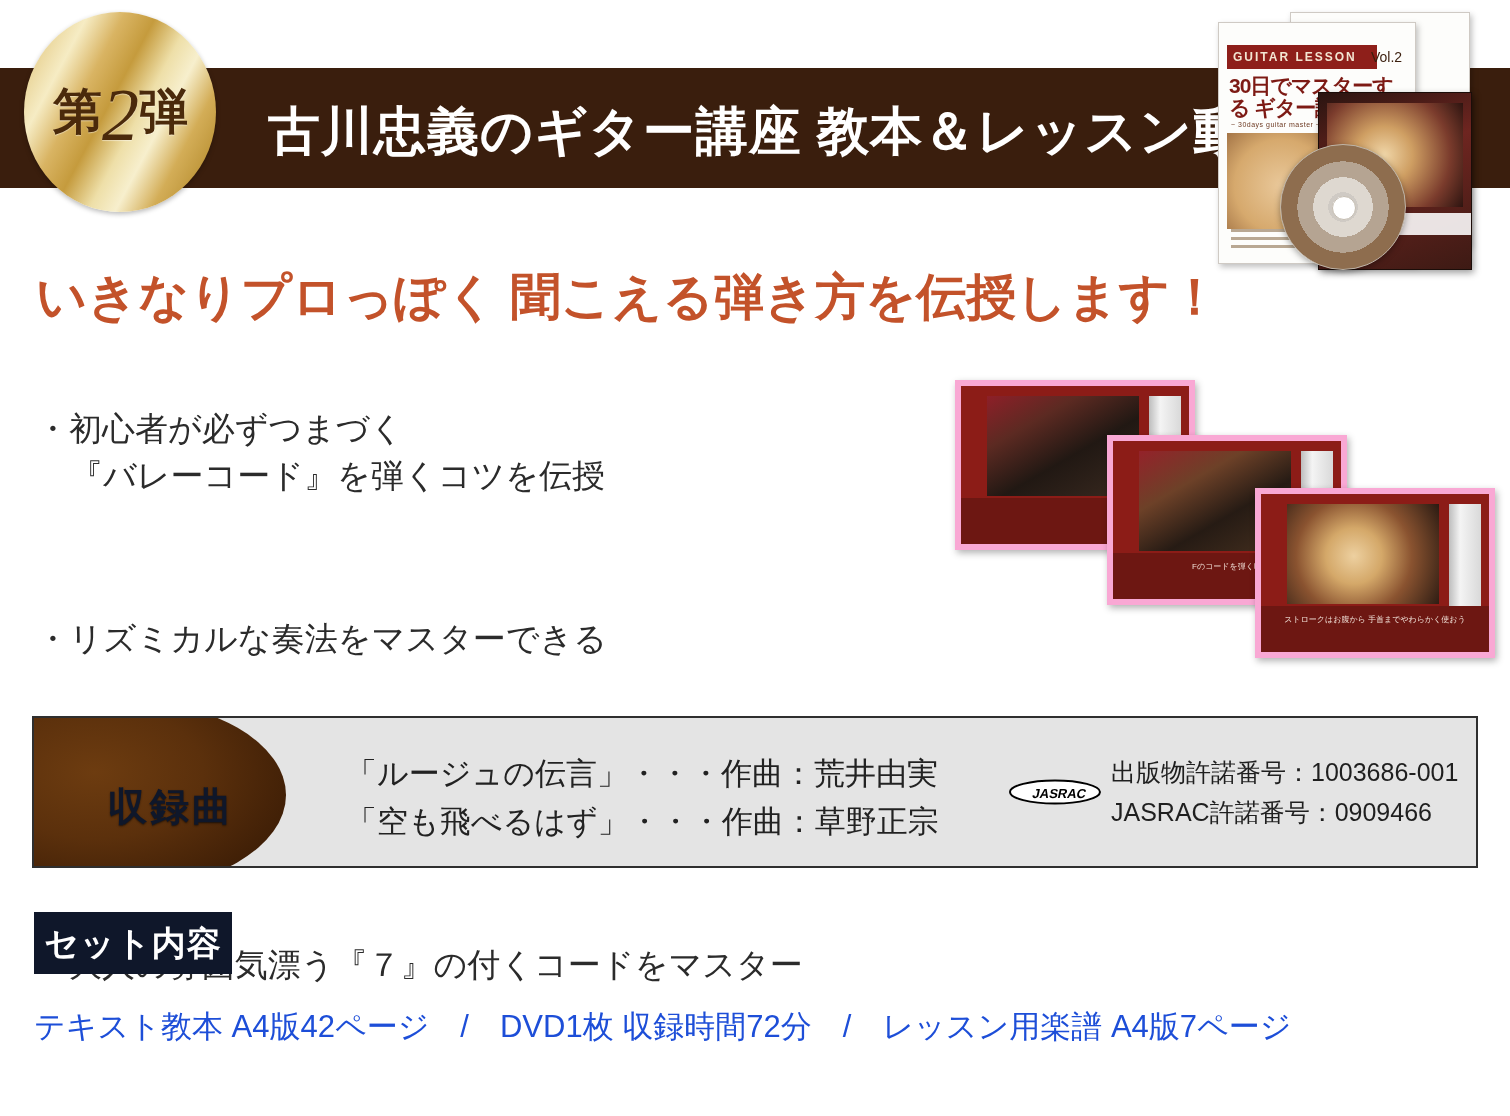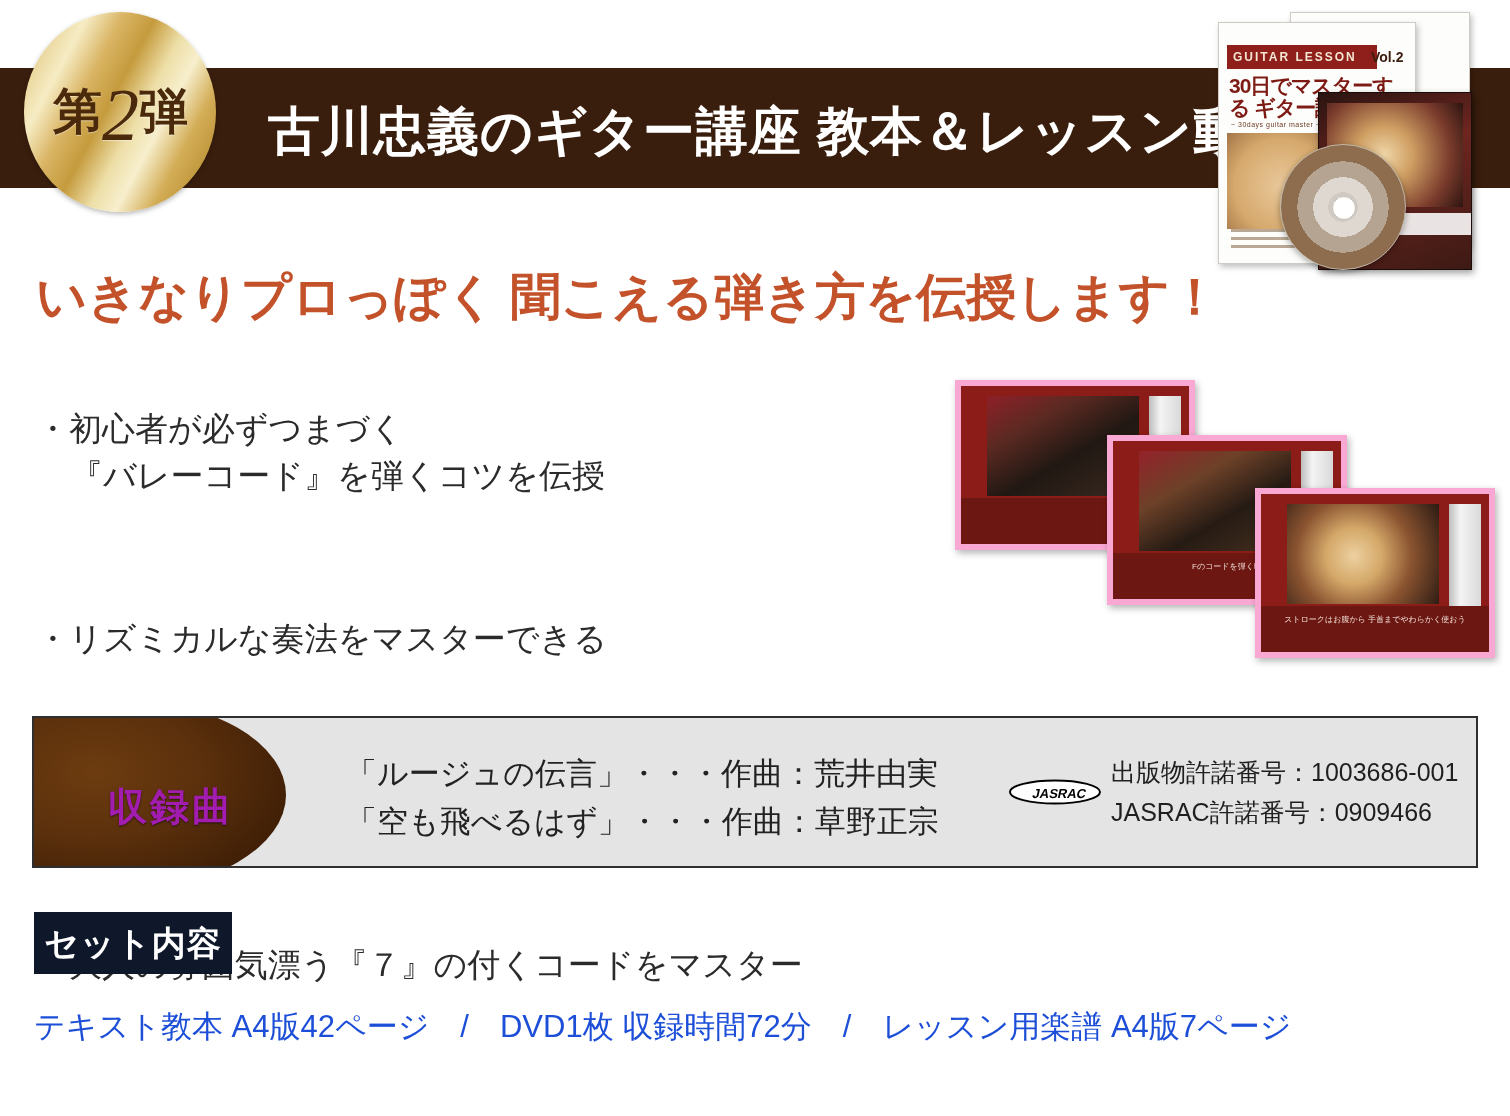--- a/index.html
+++ b/index.html
@@ -113,21 +113,21 @@
     font-size: 12px;
     font-weight: bold;
     letter-spacing: 2px;
     line-height: 24px;
     padding-left: 6px;
     white-space: nowrap;
   }
   .pkg-vol {
     position: absolute;
     left: 152px; top: 22px;
-    font-size: 14px; font-weight: bold; color: #3a1e0d;
+    font-size: 14px; font-weight: normal; color: #3a1e0d;
     line-height: 24px;
     white-space: nowrap;
   }
   .pkg-head {
     position: absolute;
     left: 10px; top: 52px;
     width: 180px;
     color: #7d1a14;
     font-size: 21px;
     font-weight: bold;
@@ -314,21 +314,21 @@
     border-radius: 50%;
     background: radial-gradient(ellipse at 42% 38%, #6d3c10 0%, #5b300c 40%, #3e1e06 78%, #2d1504 100%);
   }
   .songs-oval-label {
     position: absolute;
     left: 74px;
     top: 62px;
     font-family: "Liberation Serif", "DejaVu Serif", serif;
     font-size: 39px;
     font-weight: bold;
-    color: #a21caf;
+    color: #0f172a;
     letter-spacing: 3px;
     text-shadow: 0 1px 2px rgba(0,0,0,0.55);
   }
   .songs-list {
     position: absolute;
     left: 312px;
     top: 32px;
     font-size: 31px;
     line-height: 48px;
     color: #222222;

